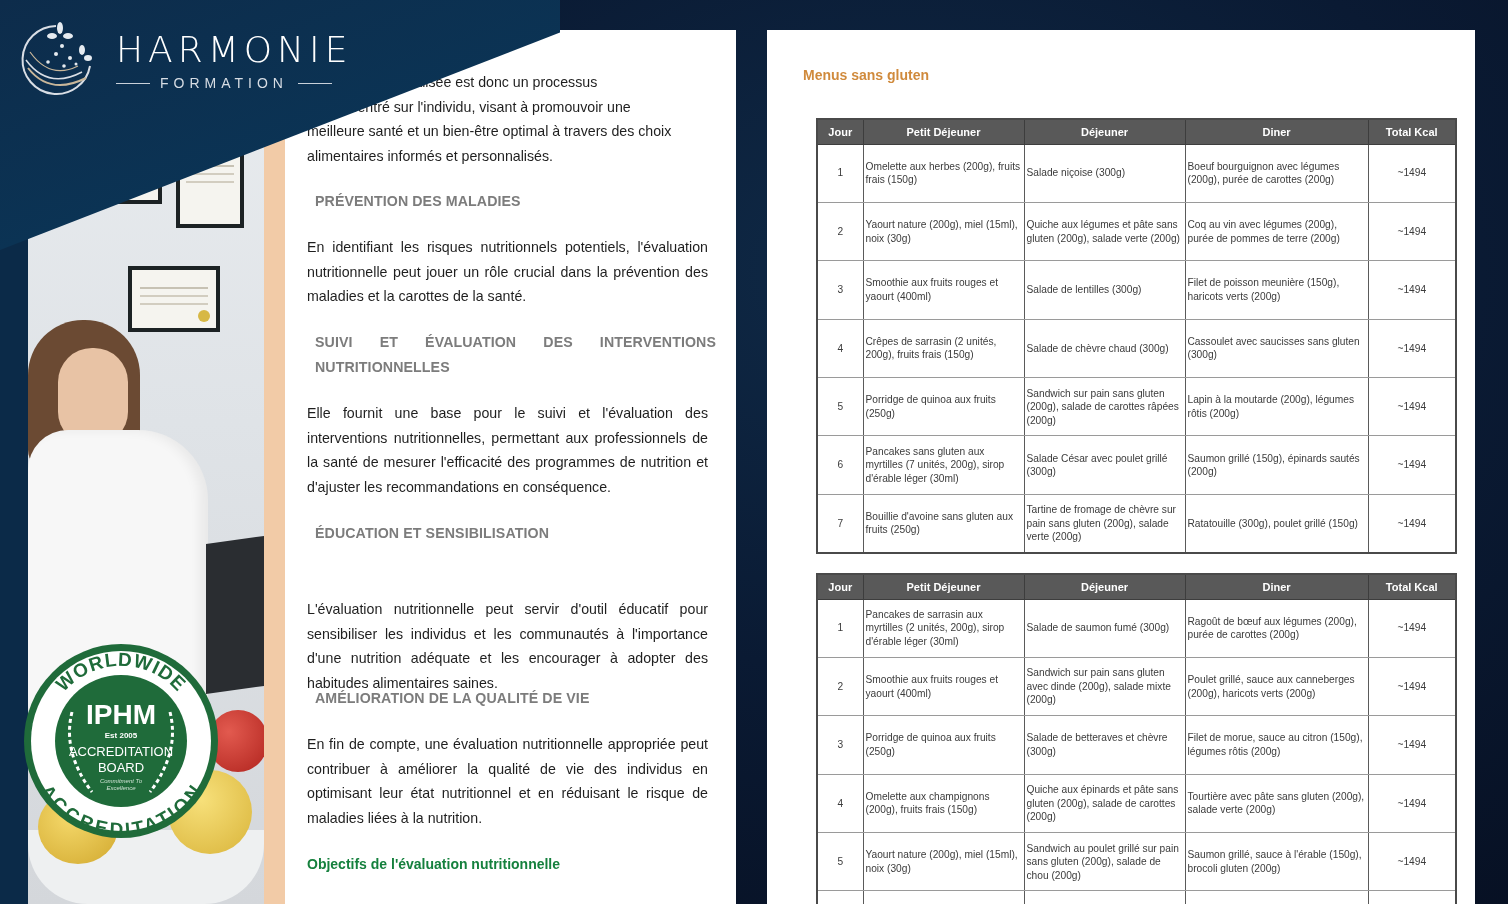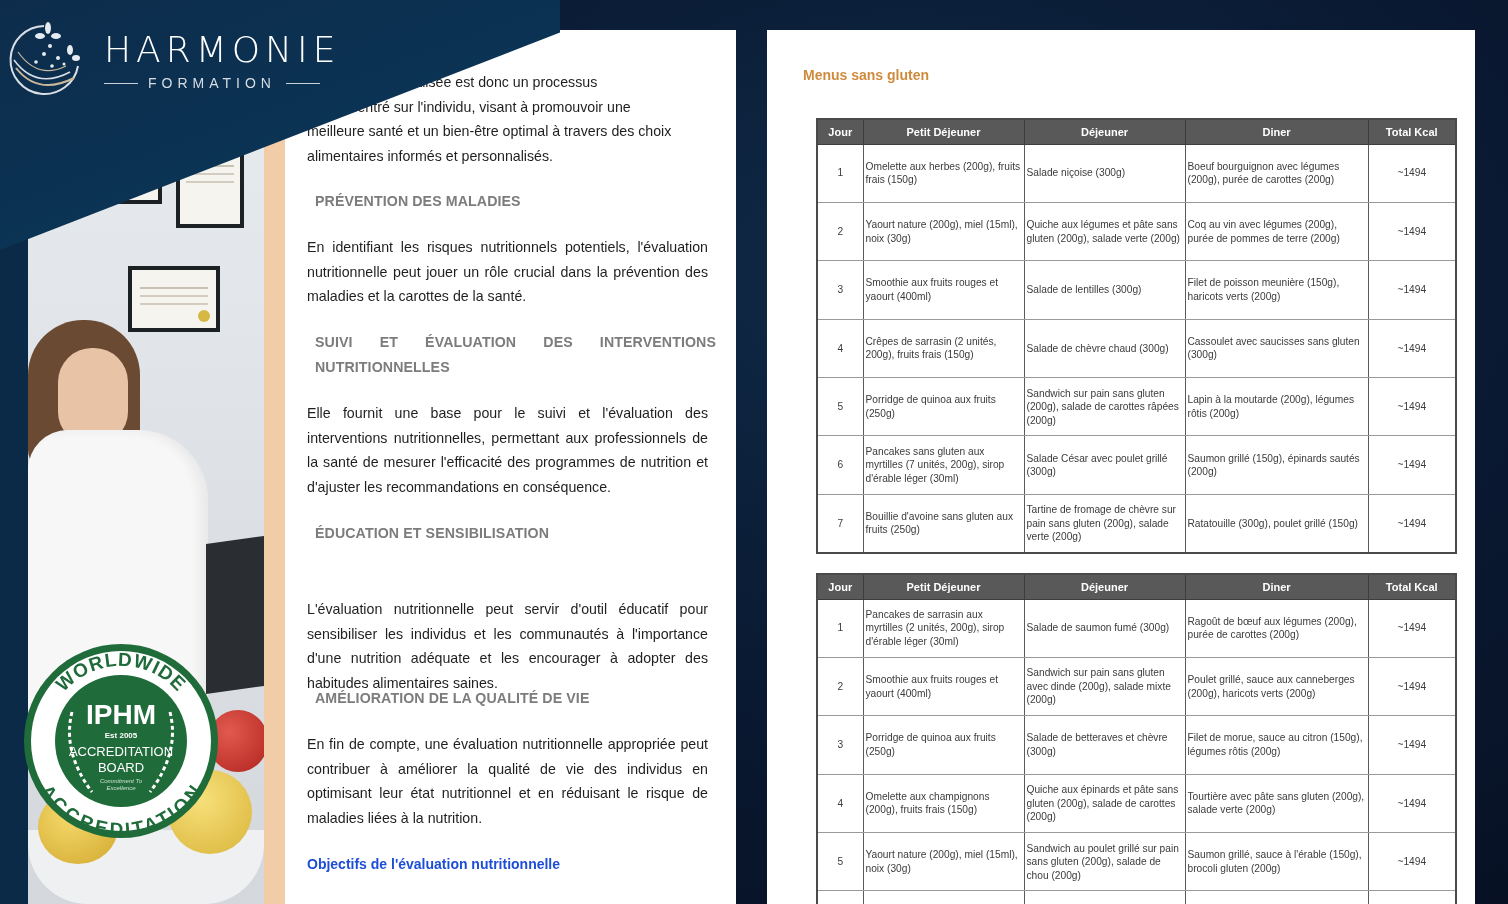--- a/index.html
+++ b/index.html
@@ -66,35 +66,35 @@
     color: #1f1f1f;
   }
   .heading {
     position: absolute; left: 8px; width: 401px;
     font-size: 14.2px; line-height: 24.6px; color: #7c7c7c;
     text-align: justify; text-align-last: left; letter-spacing: 0.1px;
   }
   .heading.wide { text-align: justify; }
   .orange-title {
     position: absolute; left: 0;
-    font-size: 14px; font-weight: bold; color: #1d4ed8;
+    font-size: 14px; font-weight: bold; color: #15803d;
   }
 
   
   .brand-band {
     position: absolute; left: 0; top: 0; width: 560px; height: 250px;
     background: linear-gradient(160deg, #0d2c4b 0%, #0b3354 55%, #08243f 100%);
     clip-path: polygon(0 0, 100% 0, 100% 13%, 0 100%);
     z-index: 5;
   }
   .brand-dark-col {
     position: absolute; left: 0; top: 230px; width: 28px; height: 674px;
     background: #0b2a48; z-index: 1;
   }
-  .logo-wrap { position: absolute; left: 8px; top: 18px; z-index: 6; display: flex; align-items: center; }
+  .logo-wrap { position: absolute; left: 20px; top: 18px; z-index: 6; display: flex; align-items: center; }
   .logo-mark { width: 78px; height: 86px; }
   .logo-text { margin-left: 18px; color: #ffffff; }
   .logo-title {
     font-size: 36px; letter-spacing: 5px; font-weight: normal; line-height: 38px;
     font-family: "DejaVu Sans", sans-serif; font-weight: 300;
   }
   .logo-sub {
     display: flex; align-items: center; gap: 10px; margin-top: 6px;
     font-size: 14px; letter-spacing: 5px; color: #d7dde4;
   }

